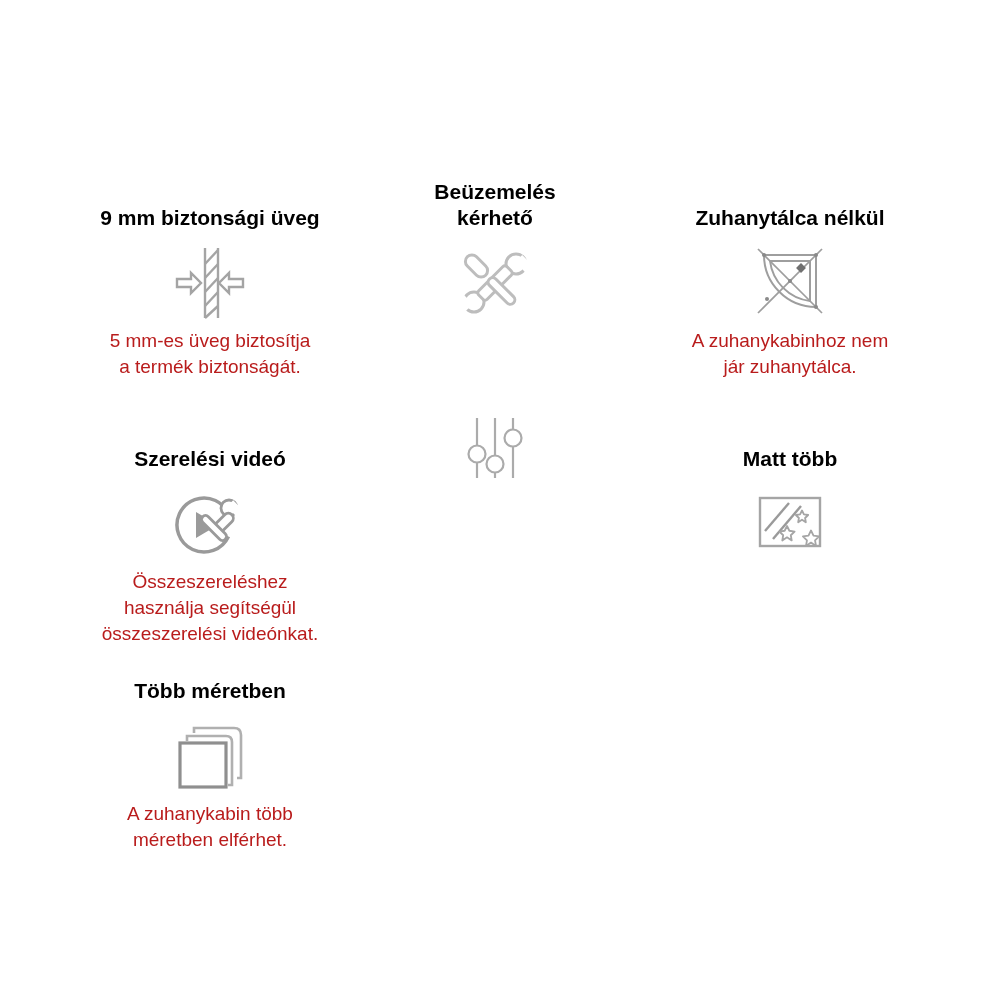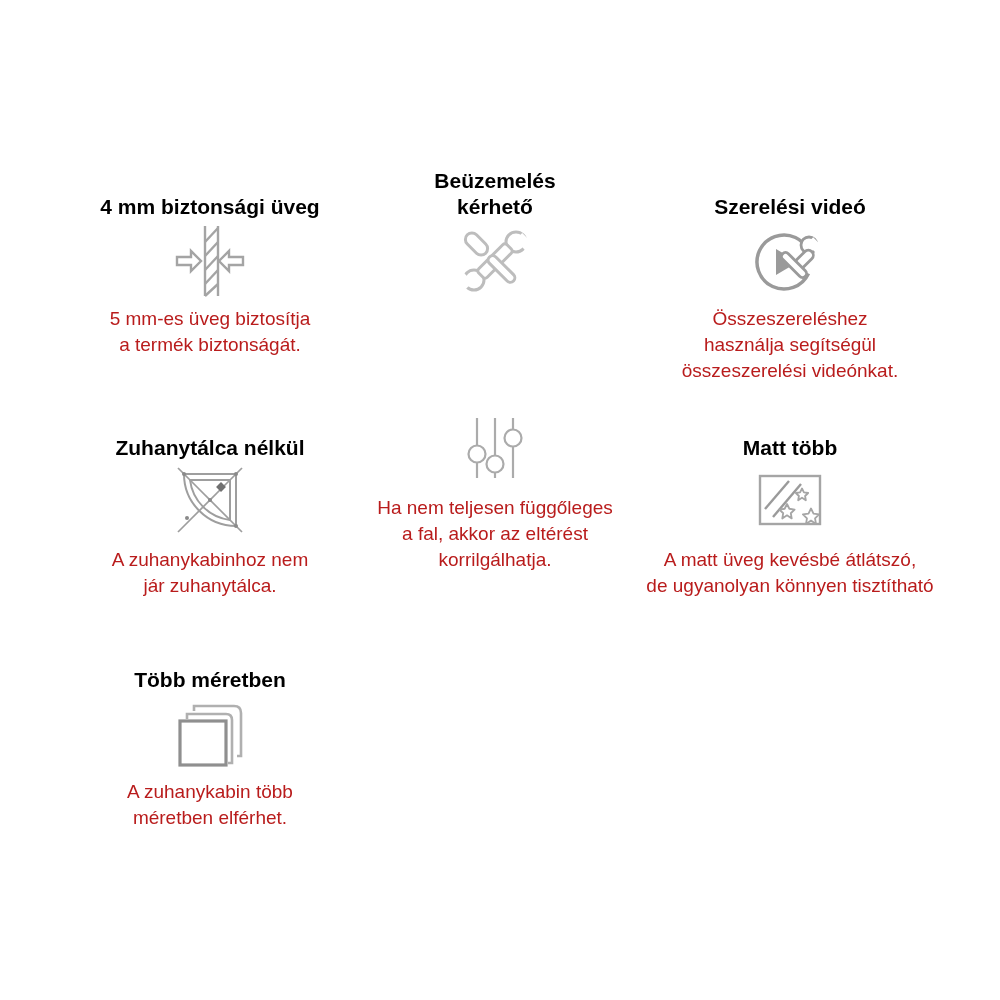--- a/index.html
+++ b/index.html
@@ -27,21 +27,21 @@
     grid-template-columns: 300px 270px 320px;
     grid-template-rows: 241px 232px auto;
   }
   .cell {
     display: flex;
     flex-direction: column;
     align-items: center;
     text-align: center;
   }
   .title {
-    margin: 0;
+    margin: 11px;
     min-height: 52px;
     display: flex;
     flex-direction: column;
     justify-content: flex-end;
     font-size: 21px;
     line-height: 26px;
     font-weight: bold;
     color: #000000;
     white-space: pre-line;
   }
@@ -61,21 +61,21 @@
   }
   svg { display: block; }
 </style>
 </head>
 <body>
 
 <div class="canvas">
   <div class="features-grid">
 
     <div class="cell">
-      <h3 class="title">4 mm biztonsági üveg</h3>
+      <h3 class="title">9 mm biztonsági üveg</h3>
       <div class="icon-box">
         <svg width="80" height="80" viewBox="0 0 80 80">
           <g fill="none" stroke="#a4a4a4" stroke-width="2.4">
             <line x1="35" y1="5" x2="35" y2="75"></line>
             <line x1="48" y1="5" x2="48" y2="75"></line>
             <line x1="35" y1="21" x2="48" y2="7"></line>
             <line x1="35" y1="35" x2="48" y2="21"></line>
             <line x1="35" y1="49" x2="48" y2="35"></line>
             <line x1="35" y1="63" x2="48" y2="49"></line>
             <line x1="35" y1="75" x2="48" y2="63"></line>
@@ -100,96 +100,91 @@
             <rect x="63" y="16" width="14" height="10" fill="#ffffff" stroke="none" transform="rotate(45 70 19)"></rect>
             <rect x="34" y="20" width="12" height="40" rx="3" transform="rotate(45 40 40)"></rect>
             <rect x="15" y="10" width="13" height="26" rx="6.5" transform="rotate(-45 21.5 23)"></rect>
             <rect x="42" y="31" width="9" height="34" rx="4.5" transform="rotate(-45 46.5 48)"></rect>
           </g>
         </svg>
       </div>
     </div>
 
     <div class="cell">
+      <h3 class="title">Zuhanytálca nélkül</h3>
+      <div class="icon-box">
+        <svg width="80" height="80" viewBox="0 0 80 80">
+          <g fill="none" stroke="#9e9e9e" stroke-width="2">
+            <path d="M14,12 H66 V64 A52,52 0 0 1 14,12 Z"></path>
+            <path d="M20,18 H60 V58 A46,46 0 0 1 20,18"></path>
+            <line x1="8" y1="6" x2="72" y2="70" stroke-width="1.7"></line>
+            <line x1="72" y1="6" x2="8" y2="70" stroke-width="1.7"></line>
+          </g>
+          <g fill="#8a8a8a">
+            <circle cx="14" cy="12" r="2"></circle>
+            <circle cx="66" cy="12" r="2"></circle>
+            <circle cx="40" cy="38" r="2"></circle>
+            <circle cx="66" cy="64" r="2"></circle>
+            <circle cx="17" cy="56" r="2"></circle>
+            <rect x="47.5" y="21.5" width="7" height="7" fill="#707070" transform="rotate(45 51 25)"></rect>
+          </g>
+        </svg>
+      </div>
+      <p class="desc">A zuhanykabinhoz nem
+jár zuhanytálca.</p>
+    </div>
+
+    <div class="cell">
       <h3 class="title">Szerelési videó</h3>
       <div class="icon-box">
         <svg width="80" height="80" viewBox="0 0 80 80">
           <circle cx="34" cy="41" r="27" fill="none" stroke="#9a9a9a" stroke-width="3.5" stroke-dasharray="136 34" transform="rotate(25 34 41)"></circle>
           <polygon points="26,28 48,41 26,54" fill="#9a9a9a"></polygon>
           <g stroke="#9a9a9a" stroke-width="2.8" fill="#ffffff">
             <circle cx="59" cy="24" r="8"></circle>
             <rect x="60" y="20" width="13" height="9" fill="#ffffff" stroke="none" transform="rotate(45 66 22)"></rect>
             <rect x="48" y="27" width="10" height="25" rx="5" transform="rotate(45 53 39.5)"></rect>
             <rect x="40" y="28" width="8" height="32" rx="4" transform="rotate(-45 44 44)"></rect>
           </g>
         </svg>
       </div>
       <p class="desc">Összeszereléshez
 használja segítségül
 összeszerelési videónkat.</p>
     </div>
 
     <div class="cell">
-      <h3 class="title">Zuhanytálca nélkül</h3>
-      <div class="icon-box">
-        <svg width="80" height="80" viewBox="0 0 80 80">
-          <g fill="none" stroke="#9e9e9e" stroke-width="2">
-            <path d="M14,12 H66 V64 A52,52 0 0 1 14,12 Z"></path>
-            <path d="M20,18 H60 V58 A46,46 0 0 1 20,18"></path>
-            <line x1="8" y1="6" x2="72" y2="70" stroke-width="1.7"></line>
-            <line x1="72" y1="6" x2="8" y2="70" stroke-width="1.7"></line>
-          </g>
-          <g fill="#8a8a8a">
-            <circle cx="14" cy="12" r="2"></circle>
-            <circle cx="66" cy="12" r="2"></circle>
-            <circle cx="40" cy="38" r="2"></circle>
-            <circle cx="66" cy="64" r="2"></circle>
-            <circle cx="17" cy="56" r="2"></circle>
-            <rect x="47.5" y="21.5" width="7" height="7" fill="#707070" transform="rotate(45 51 25)"></rect>
-          </g>
-        </svg>
-      </div>
-      <p class="desc">A zuhanykabinhoz nem
-jár zuhanytálca.</p>
-    </div>
-
-    <div class="cell">
       <div class="icon-box">
         <svg width="80" height="80" viewBox="0 0 80 80">
           <g stroke="#ababab" stroke-width="2.2" fill="#ffffff">
             <line x1="22" y1="8" x2="22" y2="68"></line>
             <line x1="40" y1="8" x2="40" y2="68"></line>
             <line x1="58" y1="8" x2="58" y2="68"></line>
             <circle cx="22" cy="44" r="8.5"></circle>
             <circle cx="40" cy="54" r="8.5"></circle>
             <circle cx="58" cy="28" r="8.5"></circle>
           </g>
         </svg>
       </div>
-      <p class="desc">Ha nem teljesen függőleges
-a fal, akkor az eltérést
-korrilgálhatja.</p>
     </div>
 
     <div class="cell">
       <h3 class="title">Matt több</h3>
       <div class="icon-box">
         <svg width="80" height="80" viewBox="0 0 80 80">
           <rect x="10" y="14" width="60" height="48" fill="none" stroke="#a5a5a5" stroke-width="2.4"></rect>
           <line x1="15" y1="47" x2="39" y2="19" stroke="#9a9a9a" stroke-width="2.4"></line>
           <line x1="23" y1="55" x2="51" y2="22" stroke="#9a9a9a" stroke-width="2.4"></line>
           <g fill="#ffffff" stroke="#a5a5a5" stroke-width="1.8" stroke-linejoin="round">
             <path vector-effect="non-scaling-stroke" transform="translate(52,33) scale(6.5)" d="M0,-1 L0.294,-0.405 0.951,-0.309 0.476,0.155 0.588,0.809 0,0.42 -0.588,0.809 -0.476,0.155 -0.951,-0.309 -0.294,-0.405 Z"></path>
             <path vector-effect="non-scaling-stroke" transform="translate(37,50) scale(8)" d="M0,-1 L0.294,-0.405 0.951,-0.309 0.476,0.155 0.588,0.809 0,0.42 -0.588,0.809 -0.476,0.155 -0.951,-0.309 -0.294,-0.405 Z"></path>
             <path vector-effect="non-scaling-stroke" transform="translate(61,55) scale(8.5)" d="M0,-1 L0.294,-0.405 0.951,-0.309 0.476,0.155 0.588,0.809 0,0.42 -0.588,0.809 -0.476,0.155 -0.951,-0.309 -0.294,-0.405 Z"></path>
           </g>
         </svg>
       </div>
-      <p class="desc">A matt üveg kevésbé átlátszó,
-de ugyanolyan könnyen tisztítható</p>
     </div>
 
     <div class="cell">
       <h3 class="title">Több méretben</h3>
       <div class="icon-box">
         <svg width="80" height="80" viewBox="0 0 80 80">
           <path d="M24,17 v-5 h40 q7,0 7,7 v43 h-4" fill="none" stroke="#b0b0b0" stroke-width="2.6"></path>
           <path d="M17,25 v-5 h39 q6,0 6,6 v43 h-4" fill="none" stroke="#b0b0b0" stroke-width="2.6"></path>
           <rect x="10" y="27" width="46" height="44" fill="#ffffff" stroke="#8f8f8f" stroke-width="3.2"></rect>
         </svg>

